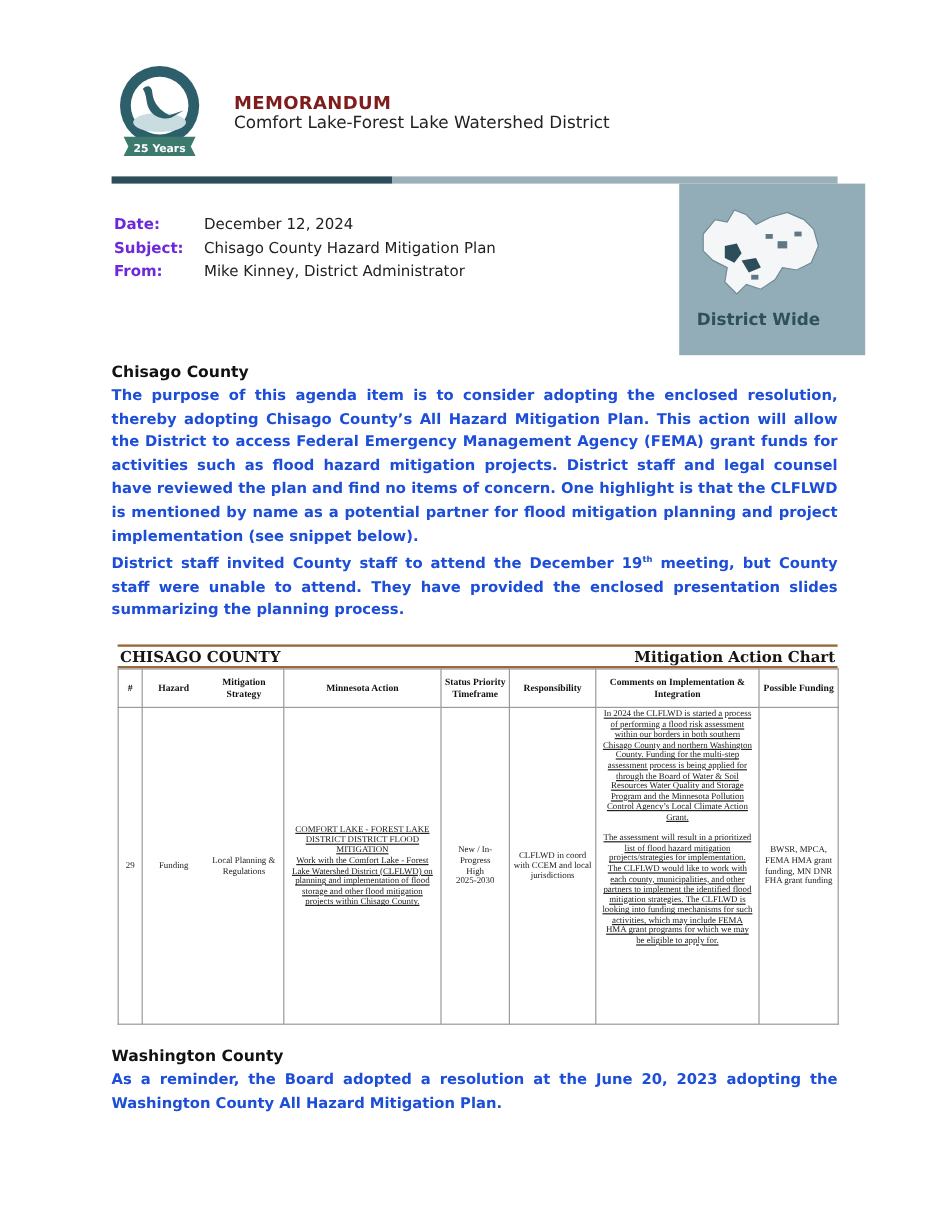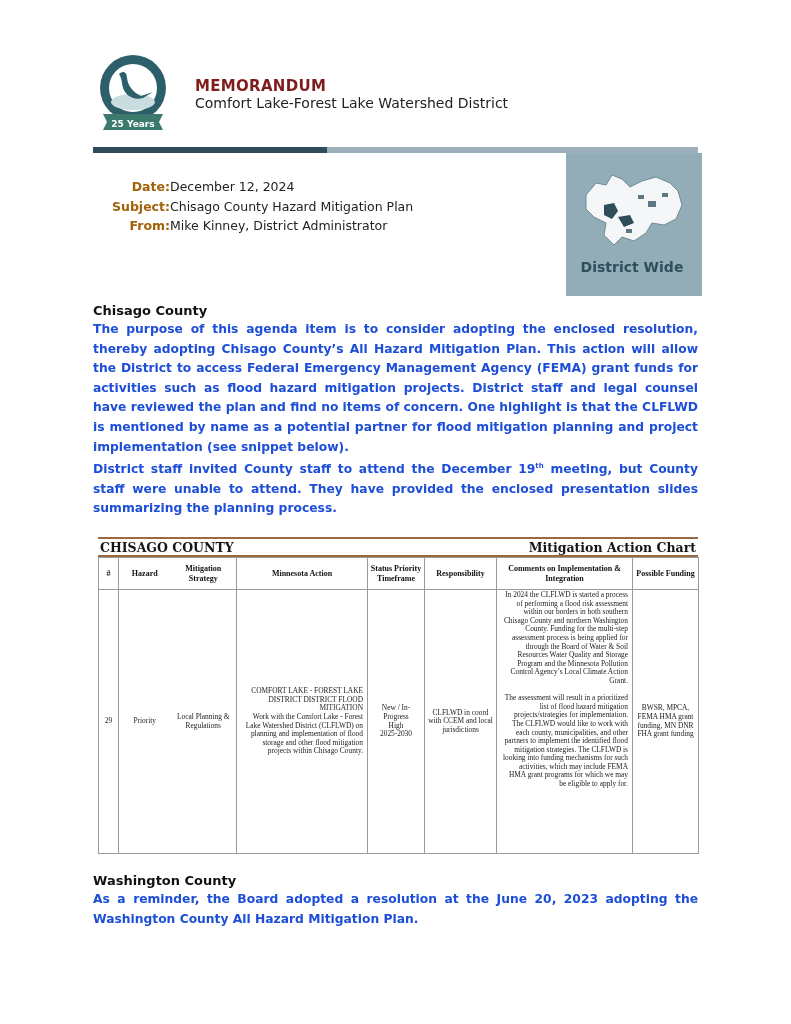--- a/index.html
+++ b/index.html
@@ -5,43 +5,43 @@
   html, body { margin: 0; padding: 0; background: #ffffff; }
   body { width: 791px; height: 1024px; position: relative; overflow: hidden; font-family: "DejaVu Sans", sans-serif; color: #1a1a1a; }
 
   .logo { position: absolute; left: 97px; top: 52px; width: 72px; height: 86px; }
   .memo-title { position: absolute; left: 195px; top: 77px; font-size: 15px; font-weight: bold; letter-spacing: 0.3px; color: #7f1d1d; }
   .memo-org { position: absolute; left: 195px; top: 95px; font-size: 14px; color: #222; }
 
   .bar-dark { position: absolute; left: 93px; top: 147px; width: 234px; height: 6px; background: #2d4d5a; }
   .bar-light { position: absolute; left: 327px; top: 147px; width: 371px; height: 6px; background: #9cb0ba; }
 
-  .dw-box { position: absolute; left: 566px; top: 153px; width: 136px; height: 143px; background: #93adb8; }
+  .dw-box { position: absolute; left: 566px; top: 153px; width: 155px; height: 143px; background: #93adb8; }
   .dw-map { position: absolute; left: 12px; top: 12px; width: 110px; height: 90px; }
   .dw-label { position: absolute; left: 0; width: 132px; top: 106px; text-align: center; font-size: 14px; font-weight: bold; color: #2f4f5c; }
 
   .meta { position: absolute; left: 95px; top: 177px; font-size: 12.5px; }
   .meta-row { display: flex; height: 19.5px; align-items: center; }
-  .meta-key { width: 75px; font-weight: bold; color: #a16207; text-align: right; }
+  .meta-key { width: 75px; font-weight: bold; color: #6d28d9; }
   .meta-val { color: #222; }
 
   .section-title { position: absolute; left: 93px; font-size: 13px; font-weight: bold; color: #111; }
   .para { position: absolute; left: 93px; width: 605px; font-size: 12.3px; line-height: 19.6px; text-align: justify; color: #1d4ed8; font-weight: bold; }
   sup { font-size: 7px; }
 
   .chart { position: absolute; left: 98px; top: 537px; width: 600px; font-family: "DejaVu Serif", serif; }
   .chart-top { border-top: 2px solid #9a6a3e; }
   .chart-head { display: flex; justify-content: space-between; align-items: flex-end; height: 16px; padding: 0 2px; border-bottom: 2px solid #9a6a3e; }
   .chart-head .left { font-size: 12.5px; font-weight: bold; color: #151515; }
   .chart-head .right { font-size: 12.5px; font-weight: bold; color: #151515; }
   table.mit { border-collapse: collapse; width: 600px; table-layout: fixed; font-family: "Liberation Serif", serif; }
   table.mit th, table.mit td { border: 1px solid #9a9a9a; text-align: center; vertical-align: middle; padding: 1px 2px; color: #222; }
   table.mit th { font-size: 8px; font-weight: bold; line-height: 9.5px; height: 29px; color: #111; }
   table.mit td { font-size: 7.4px; line-height: 8.6px; }
-  table.mit td.action, table.mit td.comments { text-align: right; padding: 1px 4px; }
+  table.mit td.action, table.mit td.comments { text-align: center; padding: 1px 4px; text-decoration: underline; }
   table.mit td.comments { vertical-align: top; }
   table.mit .nb-r { border-right: none; }
   table.mit .nb-l { border-left: none; }
   .gap { height: 8.6px; }
 </style>
 </head>
 <body>
 
 <div class="logo">
   <svg width="72" height="86" viewBox="0 0 72 86">
@@ -117,21 +117,21 @@
         <th>Minnesota Action</th>
         <th>Status Priority Timeframe</th>
         <th>Responsibility</th>
         <th>Comments on Implementation &amp; Integration</th>
         <th>Possible Funding</th>
       </tr>
     </thead>
     <tbody>
       <tr style="height:264px;">
         <td>29</td>
-        <td class="nb-r">Priority</td>
+        <td class="nb-r">Funding</td>
         <td class="nb-l">Local Planning &amp; Regulations</td>
         <td class="action">
           <div>COMFORT LAKE - FOREST LAKE DISTRICT DISTRICT FLOOD MITIGATION</div>
           <div>Work with the Comfort Lake - Forest Lake Watershed District (CLFLWD) on planning and implementation of flood storage and other flood mitigation projects within Chisago County.</div>
         </td>
         <td>
           <div>New / In-Progress</div>
           <div>High</div>
           <div>2025-2030</div>
         </td>

